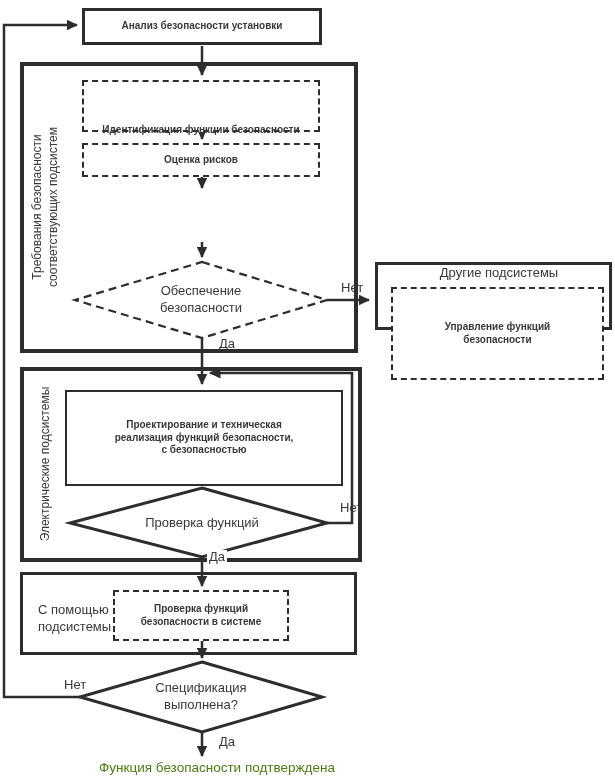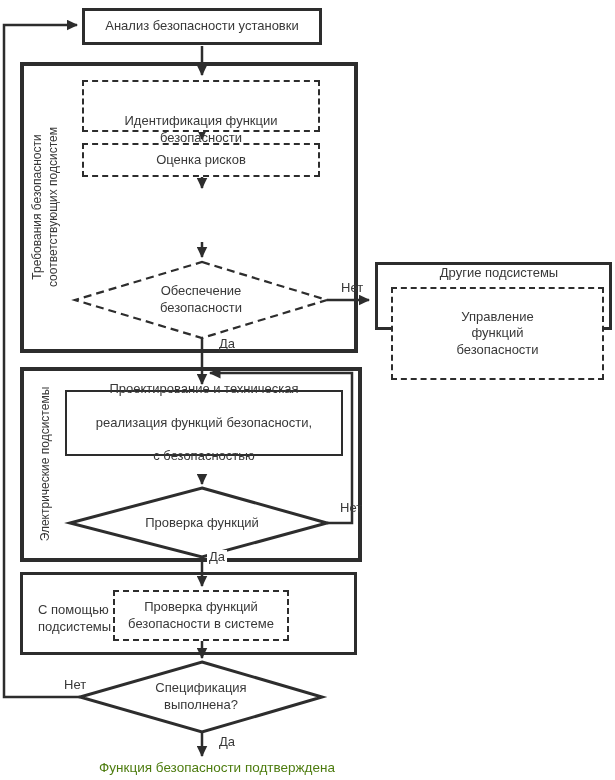--- a/index.html
+++ b/index.html
@@ -4,21 +4,21 @@
 <style>
   html,body{margin:0;padding:0;background:#ffffff;}
   .canvas{
     position:relative;width:615px;height:780px;background:#ffffff;
     font-family:"Liberation Sans",sans-serif;color:#383838;overflow:hidden;
   }
   .canvas *{box-sizing:border-box;}
   svg.wires{position:absolute;left:0;top:0;width:615px;height:780px;}
   .box{
     position:absolute;background:#ffffff;display:flex;align-items:center;justify-content:center;
-    text-align:center;font-size:13px;line-height:1.28;color:#383838;
+    text-align:center;font-size:10px;line-height:1.28;color:#383838;font-weight:bold;
   }
   .frame{position:absolute;background:transparent;}
   .b-solid3{border:3px solid #2d2d2d;}
   .b-solid25{border:2.5px solid #2d2d2d;}
   .b-solid4{border:4px solid #2d2d2d;}
   .b-dash{border:2px dashed #2d2d2d;}
   .lbl{position:absolute;font-size:13px;line-height:1.15;color:#383838;white-space:nowrap;padding-left:11px;}
   .lbl.mask{background:#ffffff;padding:0 2px;}
   .vlab{
     position:absolute;text-align:center;font-size:12px;line-height:1.3;color:#383838;
@@ -88,21 +88,21 @@
   <div class="box b-dash" style="left:82px;top:143px;width:238px;height:34px;">
     <span>Оценка рисков</span>
   </div>
 
   <div class="frame b-solid3" style="left:375px;top:262px;width:237px;height:68px;background:#ffffff;"></div>
   <div class="lbl" style="left:375px;top:266px;width:237px;text-align:center;">Другие подсистемы</div>
   <div class="box b-dash" style="left:391px;top:287px;width:213px;height:93px;">
     <span style="width:120px;">Управление функций безопасности</span>
   </div>
 
-  <div class="box b-solid25" style="left:65px;top:390px;width:278px;height:66px;flex-direction:column;gap:17px;">
+  <div class="box b-solid25" style="left:65px;top:390px;width:278px;height:96px;flex-direction:column;">
     <span class="multiline">Проектирование и техническая</span>
     <span class="multiline">реализация функций безопасности,</span>
     <span class="multiline">с безопасностью</span>
   </div>
 
   <div class="box b-dash" style="left:113px;top:590px;width:176px;height:51px;">
     <span style="width:165px;">Проверка функций безопасности в системе</span>
   </div>
 
   <div class="dtext" style="left:131px;top:280px;width:140px;height:40px;">

